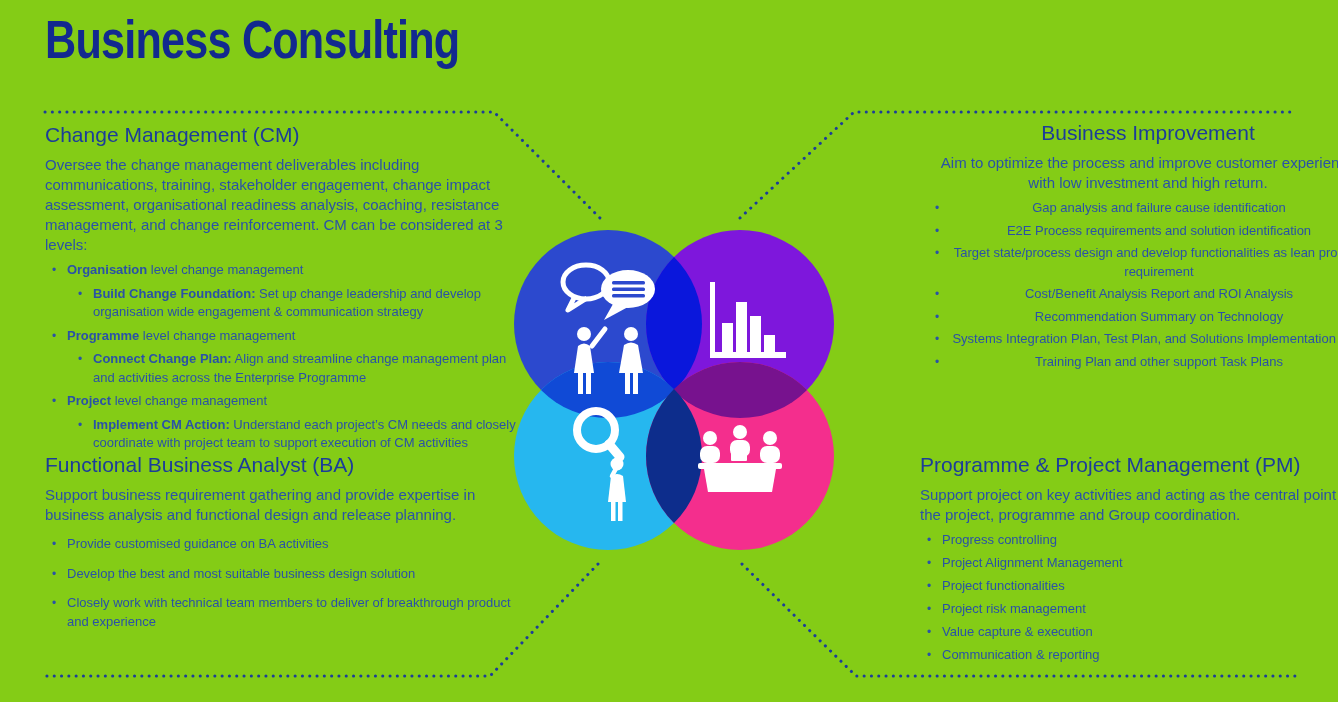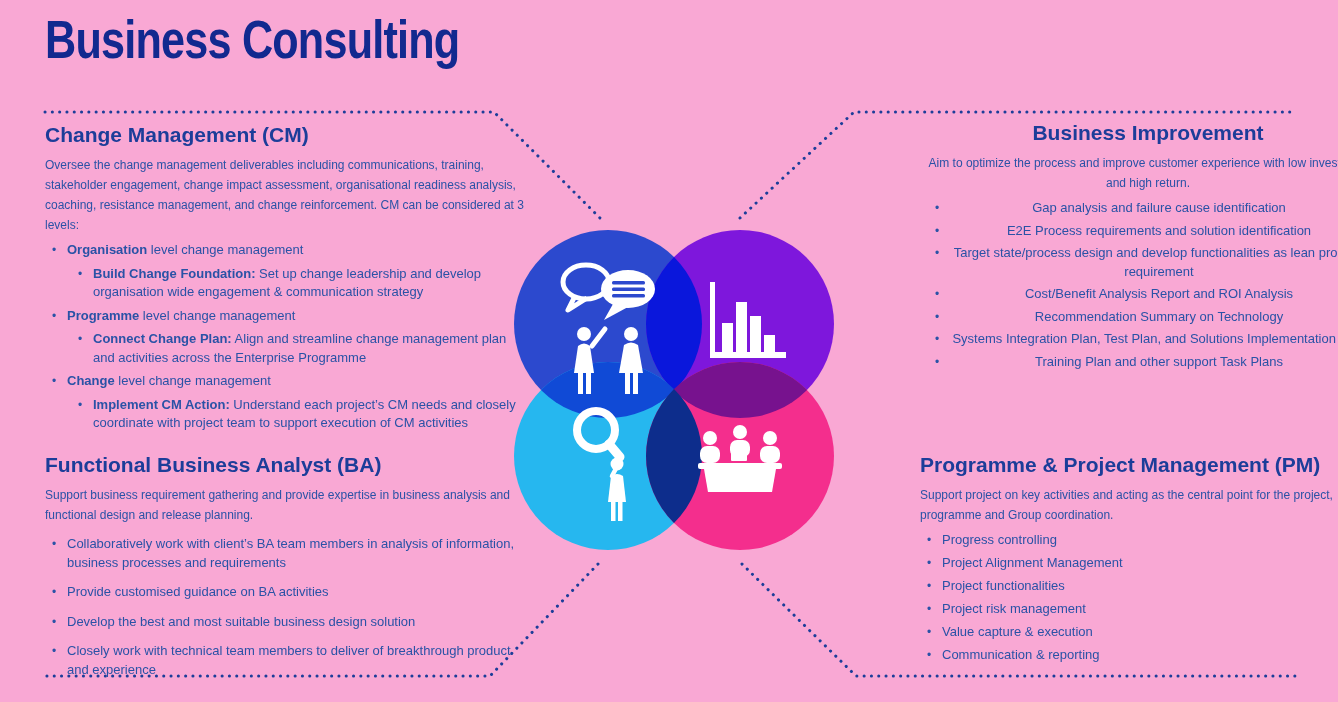--- a/index.html
+++ b/index.html
@@ -1,27 +1,27 @@
 <!DOCTYPE html>
 <html style="--title: #12298F; --heading: #1C3D99; --body: #2A52A6; --dots: #1C3D99; --icon: #FFFFFF;"><head>
 <meta charset="utf-8">
 <style>
   html,body{margin:0;padding:0;background:#fff;}
-  .stage{position:relative;width:1338px;height:702px;background:#f9a8d4;overflow:hidden;
+  .stage{position:relative;width:1338px;height:702px;background:#84cc16;overflow:hidden;
          font-family:"Liberation Sans",sans-serif;}
   .page-title{position:absolute;left:45px;top:12px;margin:0;font-size:54px;line-height:1;
          font-weight:bold;letter-spacing:-1px;color:var(--title);white-space:nowrap;
          transform:scaleX(.8);transform-origin:left top;}
   .sec{position:absolute;}
   .sec-cm{left:45px;top:122px;width:490px;}
   .sec-ba{left:45px;top:452px;width:490px;}
   .sec-bi{left:928px;top:120px;width:440px;text-align:center;}
   .sec-pm{left:920px;top:452px;width:455px;}
-  .sec h2{margin:0 0 7px;font-size:21px;line-height:26px;font-weight:bold;color:var(--heading);}
-  .intro{margin:0 0 6px;font-size:12px;line-height:20px;color:var(--body);}
+  .sec h2{margin:0 0 7px;font-size:21px;line-height:26px;font-weight:normal;color:var(--heading);}
+  .intro{margin:0 0 6px;font-size:15px;line-height:20px;color:var(--body);}
   ul.bullets{list-style:none;margin:0;padding:0;font-size:13px;line-height:18.5px;color:var(--body);}
   ul.bullets>li{position:relative;padding-left:22px;}
   ul.bullets>li::before{content:"\2022";position:absolute;left:7px;top:0;font-size:12px;}
   ul.bullets .b{font-weight:bold;}
   ul.sub{margin-top:5px;padding-right:15px;}
   ul.sub>li{padding-left:26px;margin-bottom:5px;}
   ul.sub>li::before{left:11px;}
   .sec-cm ul.bullets>li{margin-bottom:5px;}
   .sec-ba ul.bullets{margin-top:10px;}
   .sec-ba ul.bullets>li{margin-bottom:11px;}
@@ -119,31 +119,30 @@
   <section class="sec sec-cm">
     <h2>Change Management (CM)</h2>
     <p class="intro">Oversee the change management deliverables including communications, training, stakeholder engagement, change impact assessment, organisational readiness analysis, coaching, resistance management, and change reinforcement. CM can be considered at 3 levels:</p>
     <ul class="bullets">
         <li><span class="b">Organisation</span> level change management<ul class="bullets sub">
             <li><span class="b">Build Change Foundation:</span> Set up change leadership and develop organisation wide engagement &amp; communication strategy</li>
           </ul></li>
         <li><span class="b">Programme</span> level change management<ul class="bullets sub">
             <li><span class="b">Connect Change Plan:</span> Align and streamline change management plan and activities across the Enterprise Programme</li>
           </ul></li>
-        <li><span class="b">Change</span> level change management<ul class="bullets sub">
+        <li><span class="b">Project</span> level change management<ul class="bullets sub">
             <li><span class="b">Implement CM Action:</span> Understand each project’s CM needs and closely coordinate with project team to support execution of CM activities</li>
           </ul></li>
       </ul>
   </section>
 
   <section class="sec sec-ba">
     <h2>Functional Business Analyst (BA)</h2>
     <p class="intro">Support business requirement gathering and provide expertise in business analysis and functional design and release planning.</p>
     <ul class="bullets">
-        <li>Collaboratively work with client’s BA team members in analysis of information, business processes and requirements</li>
         <li>Provide customised guidance on BA activities</li>
         <li>Develop the best and most suitable business design solution</li>
         <li>Closely work with technical team members to deliver of breakthrough product and experience</li>
       </ul>
   </section>
 
   <section class="sec sec-bi">
     <h2>Business Improvement</h2>
     <p class="intro">Aim to optimize the process and improve customer experience with low investment and high return.</p>
     <ul class="bullets">

